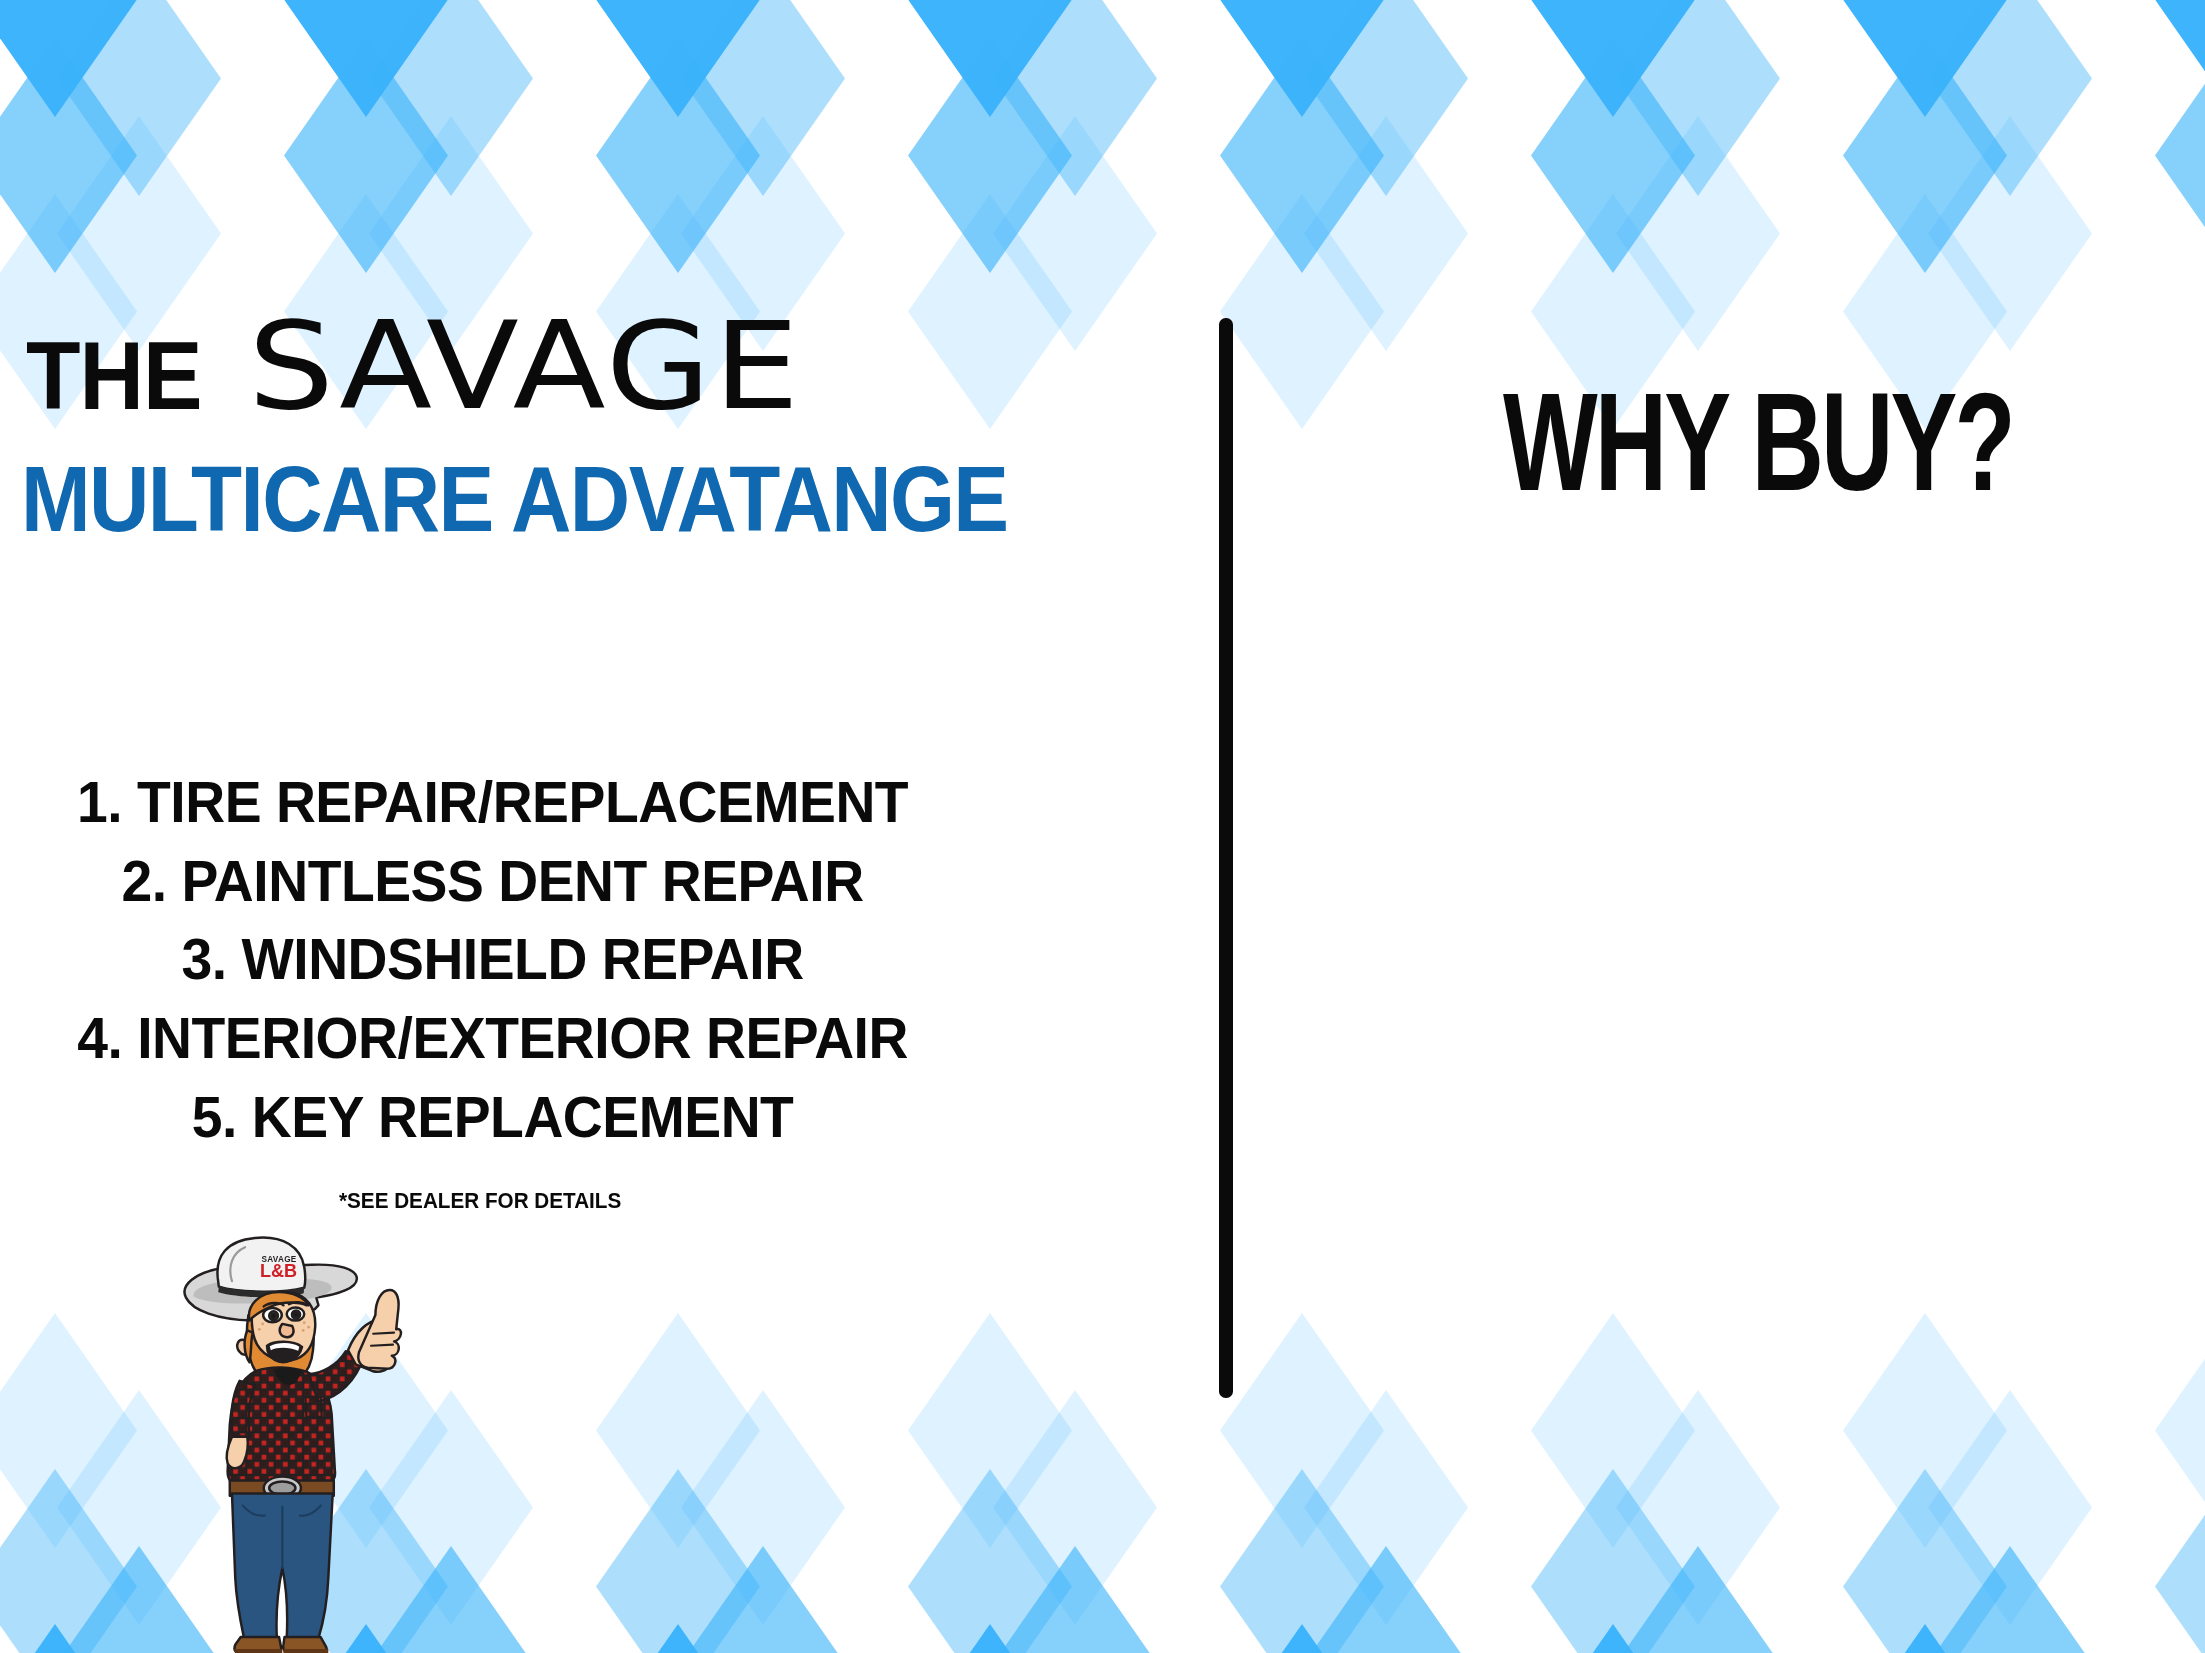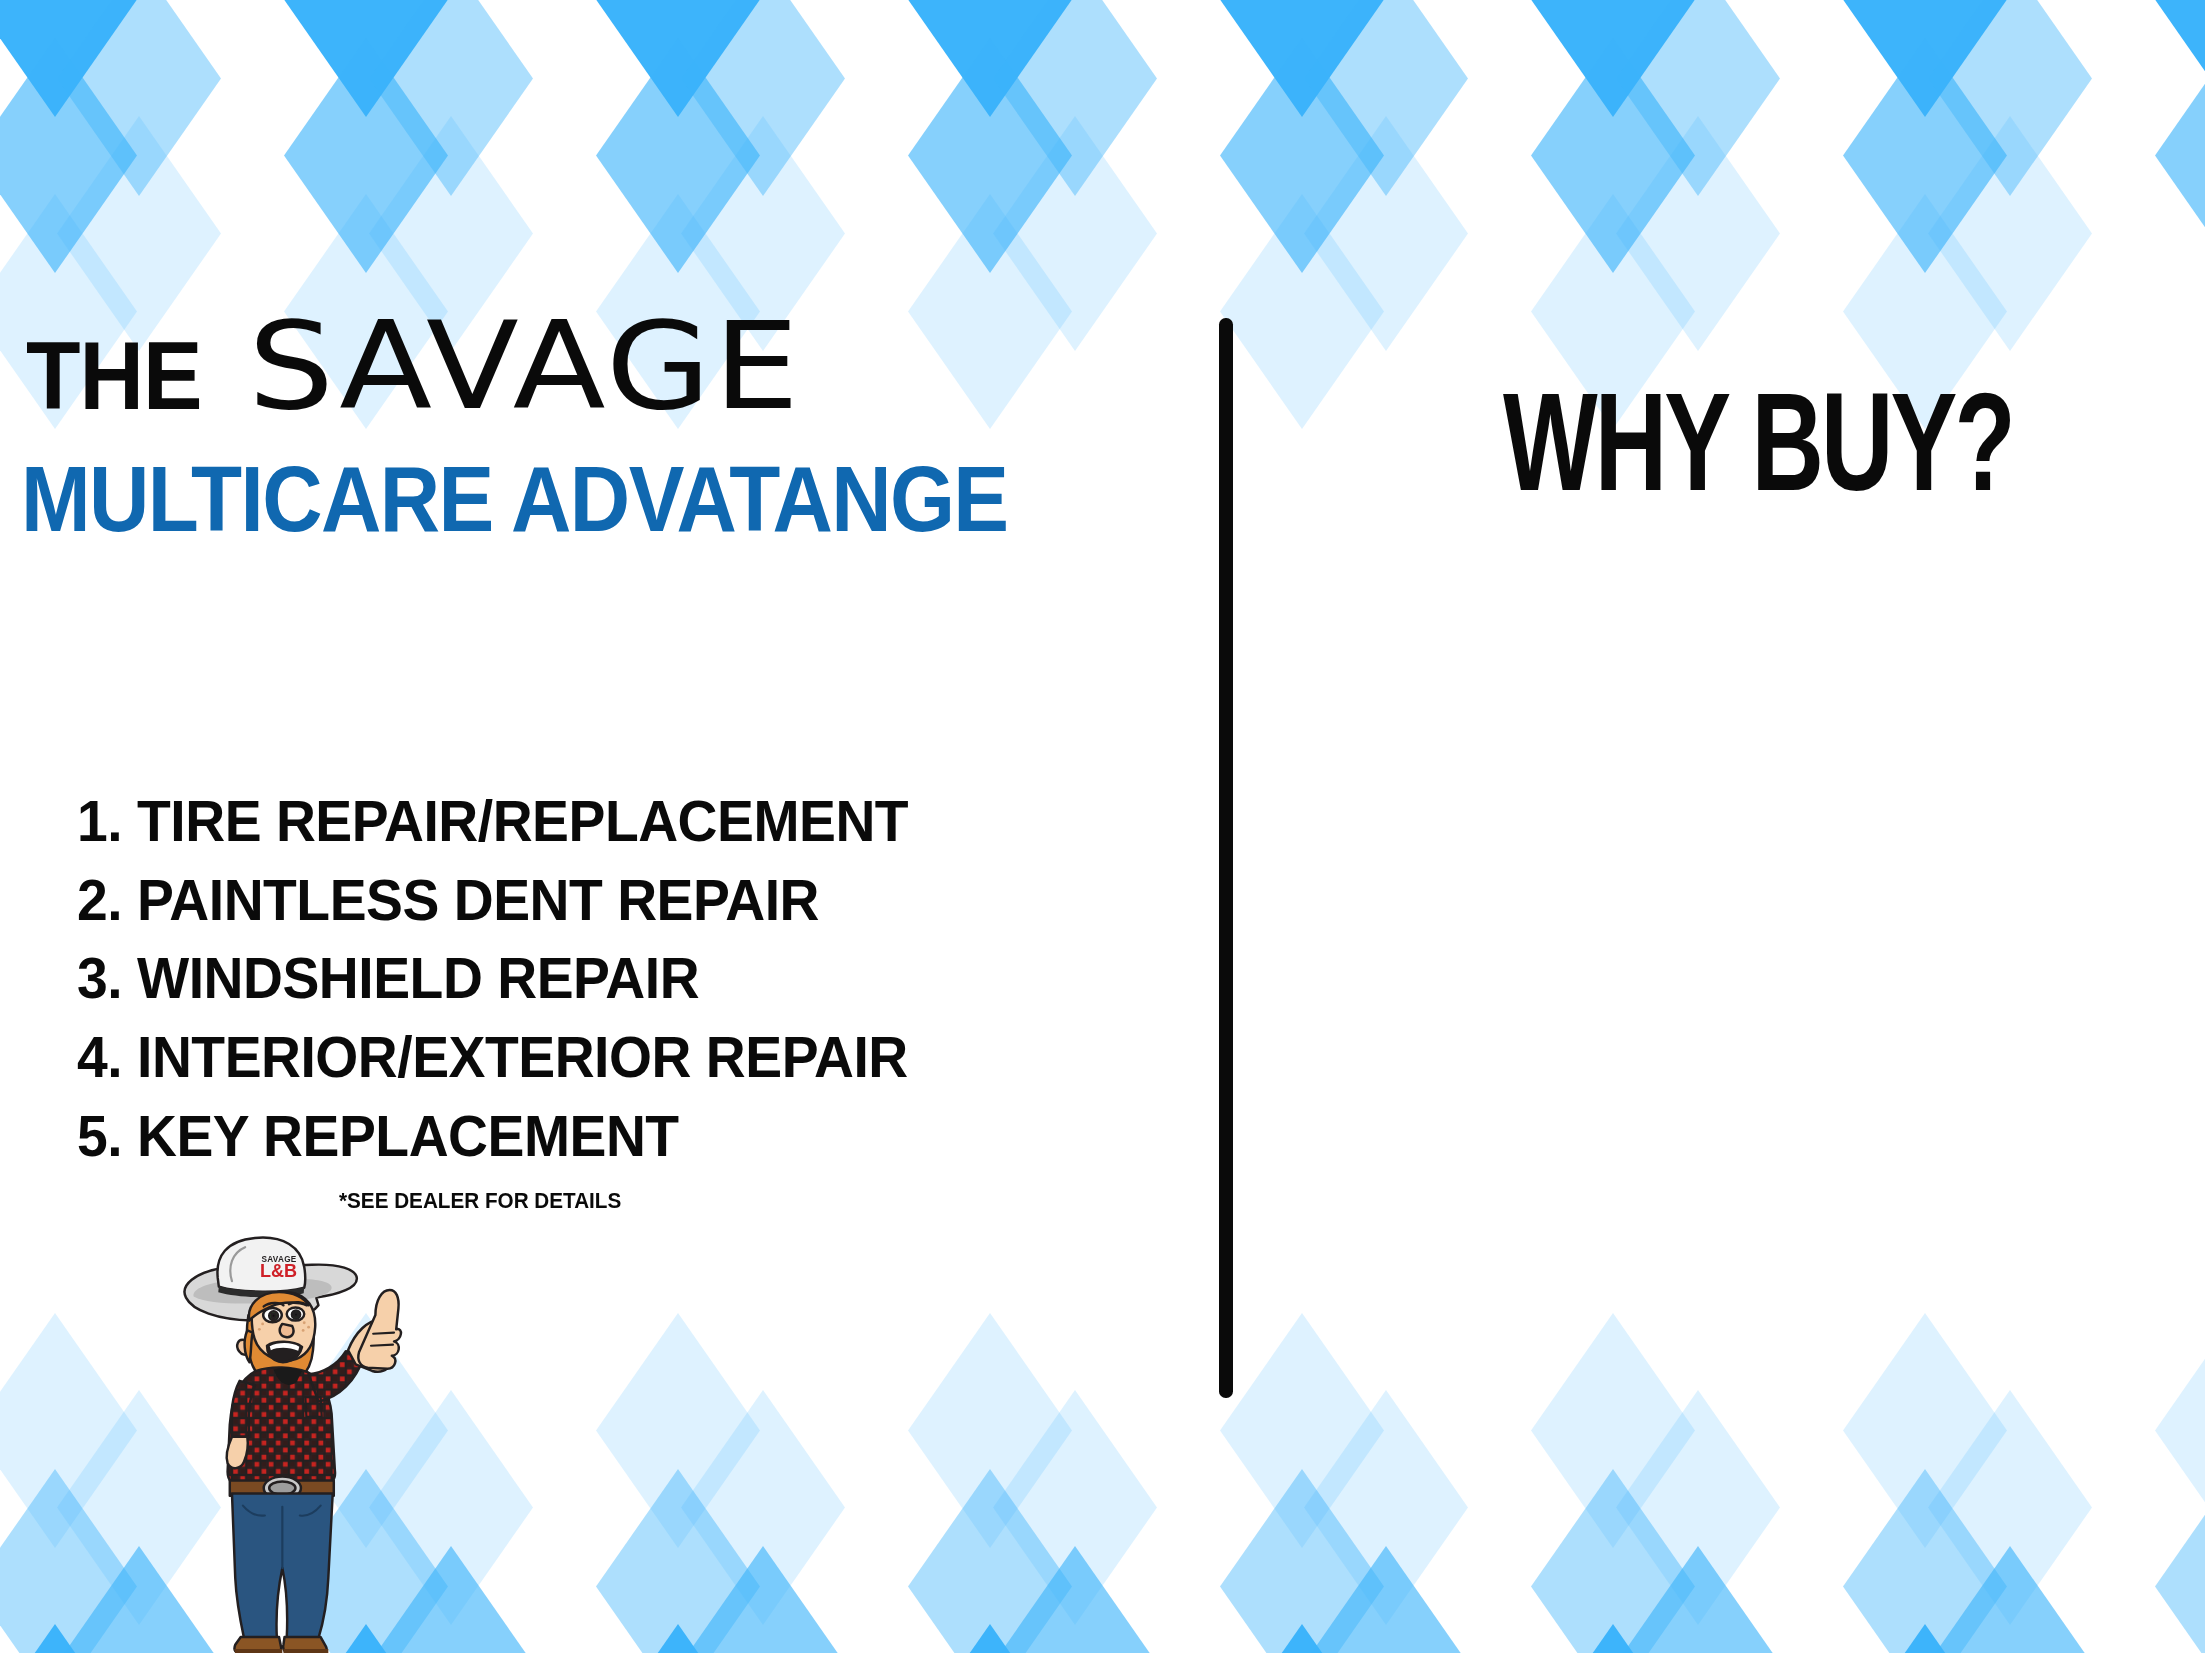--- a/index.html
+++ b/index.html
@@ -53,22 +53,22 @@
   #subheadline{
     position:absolute;left:21px;top:454px;
     font-family:"Liberation Sans", sans-serif;
     font-weight:700;font-size:82px;line-height:1;
     letter-spacing:-1.6px;color:#1068B0;
     transform:scaleX(1.02) scaleY(1.12);transform-origin:left top;
     white-space:nowrap;
   }
 
   #benefits{
-    position:absolute;left:77px;top:782px;
-    list-style:none;margin:0;padding:0;
+    position:absolute;left:77px;top:763px;
+    list-style:none;margin:0;padding:0;text-align:center;
   }
   #benefits li{
     font-family:"Liberation Sans", sans-serif;
     font-weight:700;font-size:57px;line-height:1.38;
     letter-spacing:-0.5px;color:#0a0a0a;white-space:nowrap;
     transform:scaleX(.97);transform-origin:left center;
   }
   #disclaimer{
     position:absolute;left:339px;top:1188px;
     font-family:"Liberation Sans", sans-serif;

